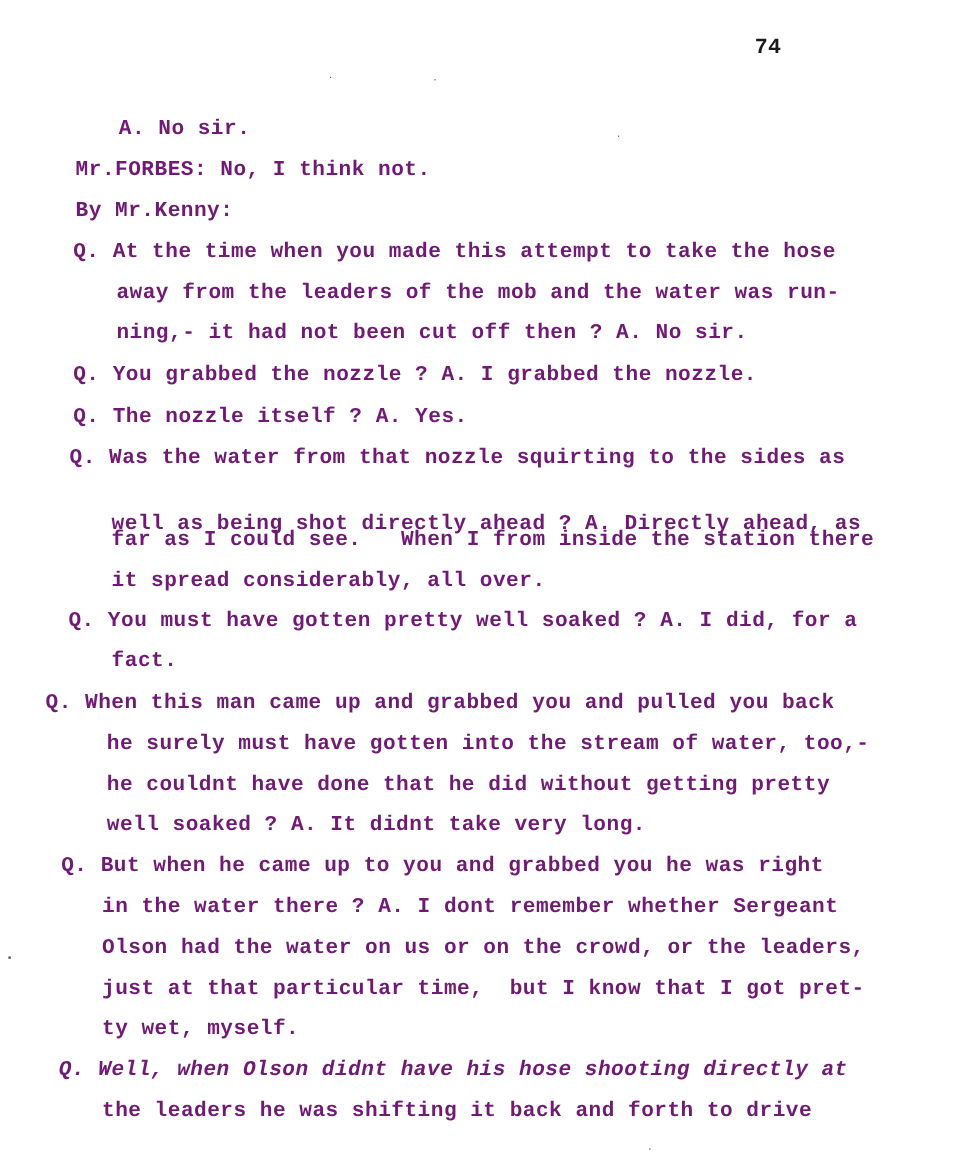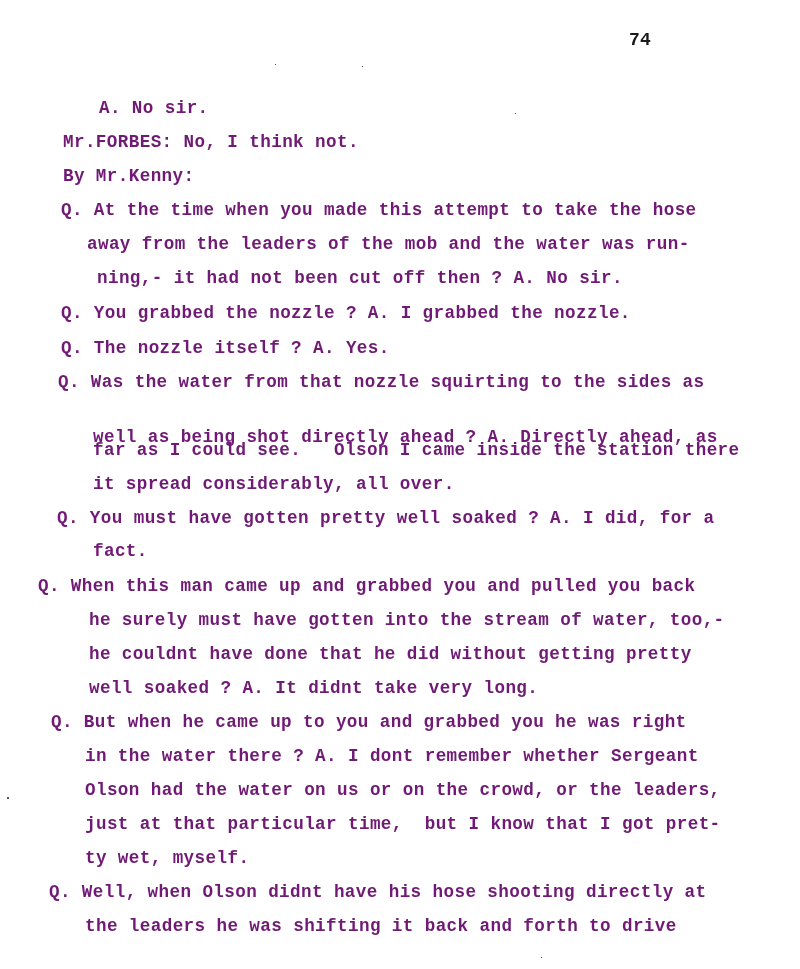--- a/index.html
+++ b/index.html
@@ -49,40 +49,40 @@
 <body>
 
 <div class="page">
   <div class="page-number">74</div>
 
   <div id="lines">
     <div class="line" style="left: 99px; top: 98px;">A. No sir.</div>
     <div class="line" style="left: 63px; top: 132px;">Mr.FORBES: No, I think not.</div>
     <div class="line" style="left: 63px; top: 166px;">By Mr.Kenny:</div>
     <div class="line" style="left: 61px; top: 200px;">Q. At the time when you made this attempt to take the hose</div>
-    <div class="line" style="left: 87px; top: 234px;">away from the leaders of the mob and the water was run-</div>
+    <div class="line" style="left: 97px; top: 234px;">away from the leaders of the mob and the water was run-</div>
     <div class="line" style="left: 97px; top: 268px;">ning,- it had not been cut off then ? A. No sir.</div>
     <div class="line" style="left: 61px; top: 303px;">Q. You grabbed the nozzle ? A. I grabbed the nozzle.</div>
     <div class="line" style="left: 61px; top: 338px;">Q. The nozzle itself ? A. Yes.</div>
     <div class="line" style="left: 58px; top: 372px;">Q. Was the water from that nozzle squirting to the sides as</div>
     <div class="line" style="left: 93px; top: 406px; margin-top: 21px;">well as being shot directly ahead ? A. Directly ahead, as</div>
-    <div class="line" style="left: 93px; top: 440px;">far as I could see.   Olson I came inside the station there</div>
+    <div class="line" style="left: 93px; top: 440px;">far as I could see.   When I from inside the station there</div>
     <div class="line" style="left: 93px; top: 474px; text-align: right;">it spread considerably, all over.</div>
     <div class="line" style="left: 57px; top: 508px;">Q. You must have gotten pretty well soaked ? A. I did, for a</div>
     <div class="line" style="left: 93px; top: 541px;">fact.</div>
     <div class="line" style="left: 38px; top: 576px; text-align: right;">Q. When this man came up and grabbed you and pulled you back</div>
     <div class="line" style="left: 89px; top: 610px;">he surely must have gotten into the stream of water, too,-</div>
     <div class="line" style="left: 89px; top: 644px;">he couldnt have done that he did without getting pretty</div>
     <div class="line" style="left: 89px; top: 678px;">well soaked ? A. It didnt take very long.</div>
     <div class="line" style="left: 51px; top: 712px;">Q. But when he came up to you and grabbed you he was right</div>
     <div class="line" style="left: 85px; top: 746px;">in the water there ? A. I dont remember whether Sergeant</div>
     <div class="line" style="left: 85px; top: 780px;">Olson had the water on us or on the crowd, or the leaders,</div>
     <div class="line" style="left: 85px; top: 814px;">just at that particular time,  but I know that I got pret-</div>
     <div class="line" style="left: 85px; top: 848px;">ty wet, myself.</div>
-    <div class="line" style="left: 49px; top: 882px;">Q. Well, when Olson didnt have his hose shooting directly at</div>
+    <div class="line" style="left: 49px; top: 882px; font-style: italic;">Q. Well, when Olson didnt have his hose shooting directly at</div>
     <div class="line" style="left: 85px; top: 916px;">the leaders he was shifting it back and forth to drive</div>
   </div>
 
   <div class="speck" style="left:275px;top:64px;width:1px;height:1px;"></div>
   <div class="speck" style="left:362px;top:66px;width:1px;height:1px;"></div>
   <div class="speck" style="left:515px;top:113px;width:1px;height:1px;"></div>
   <div class="speck" style="left:7px;top:797px;"></div>
   <div class="speck" style="left:541px;top:957px;width:1px;height:1px;"></div>
 </div>
 

